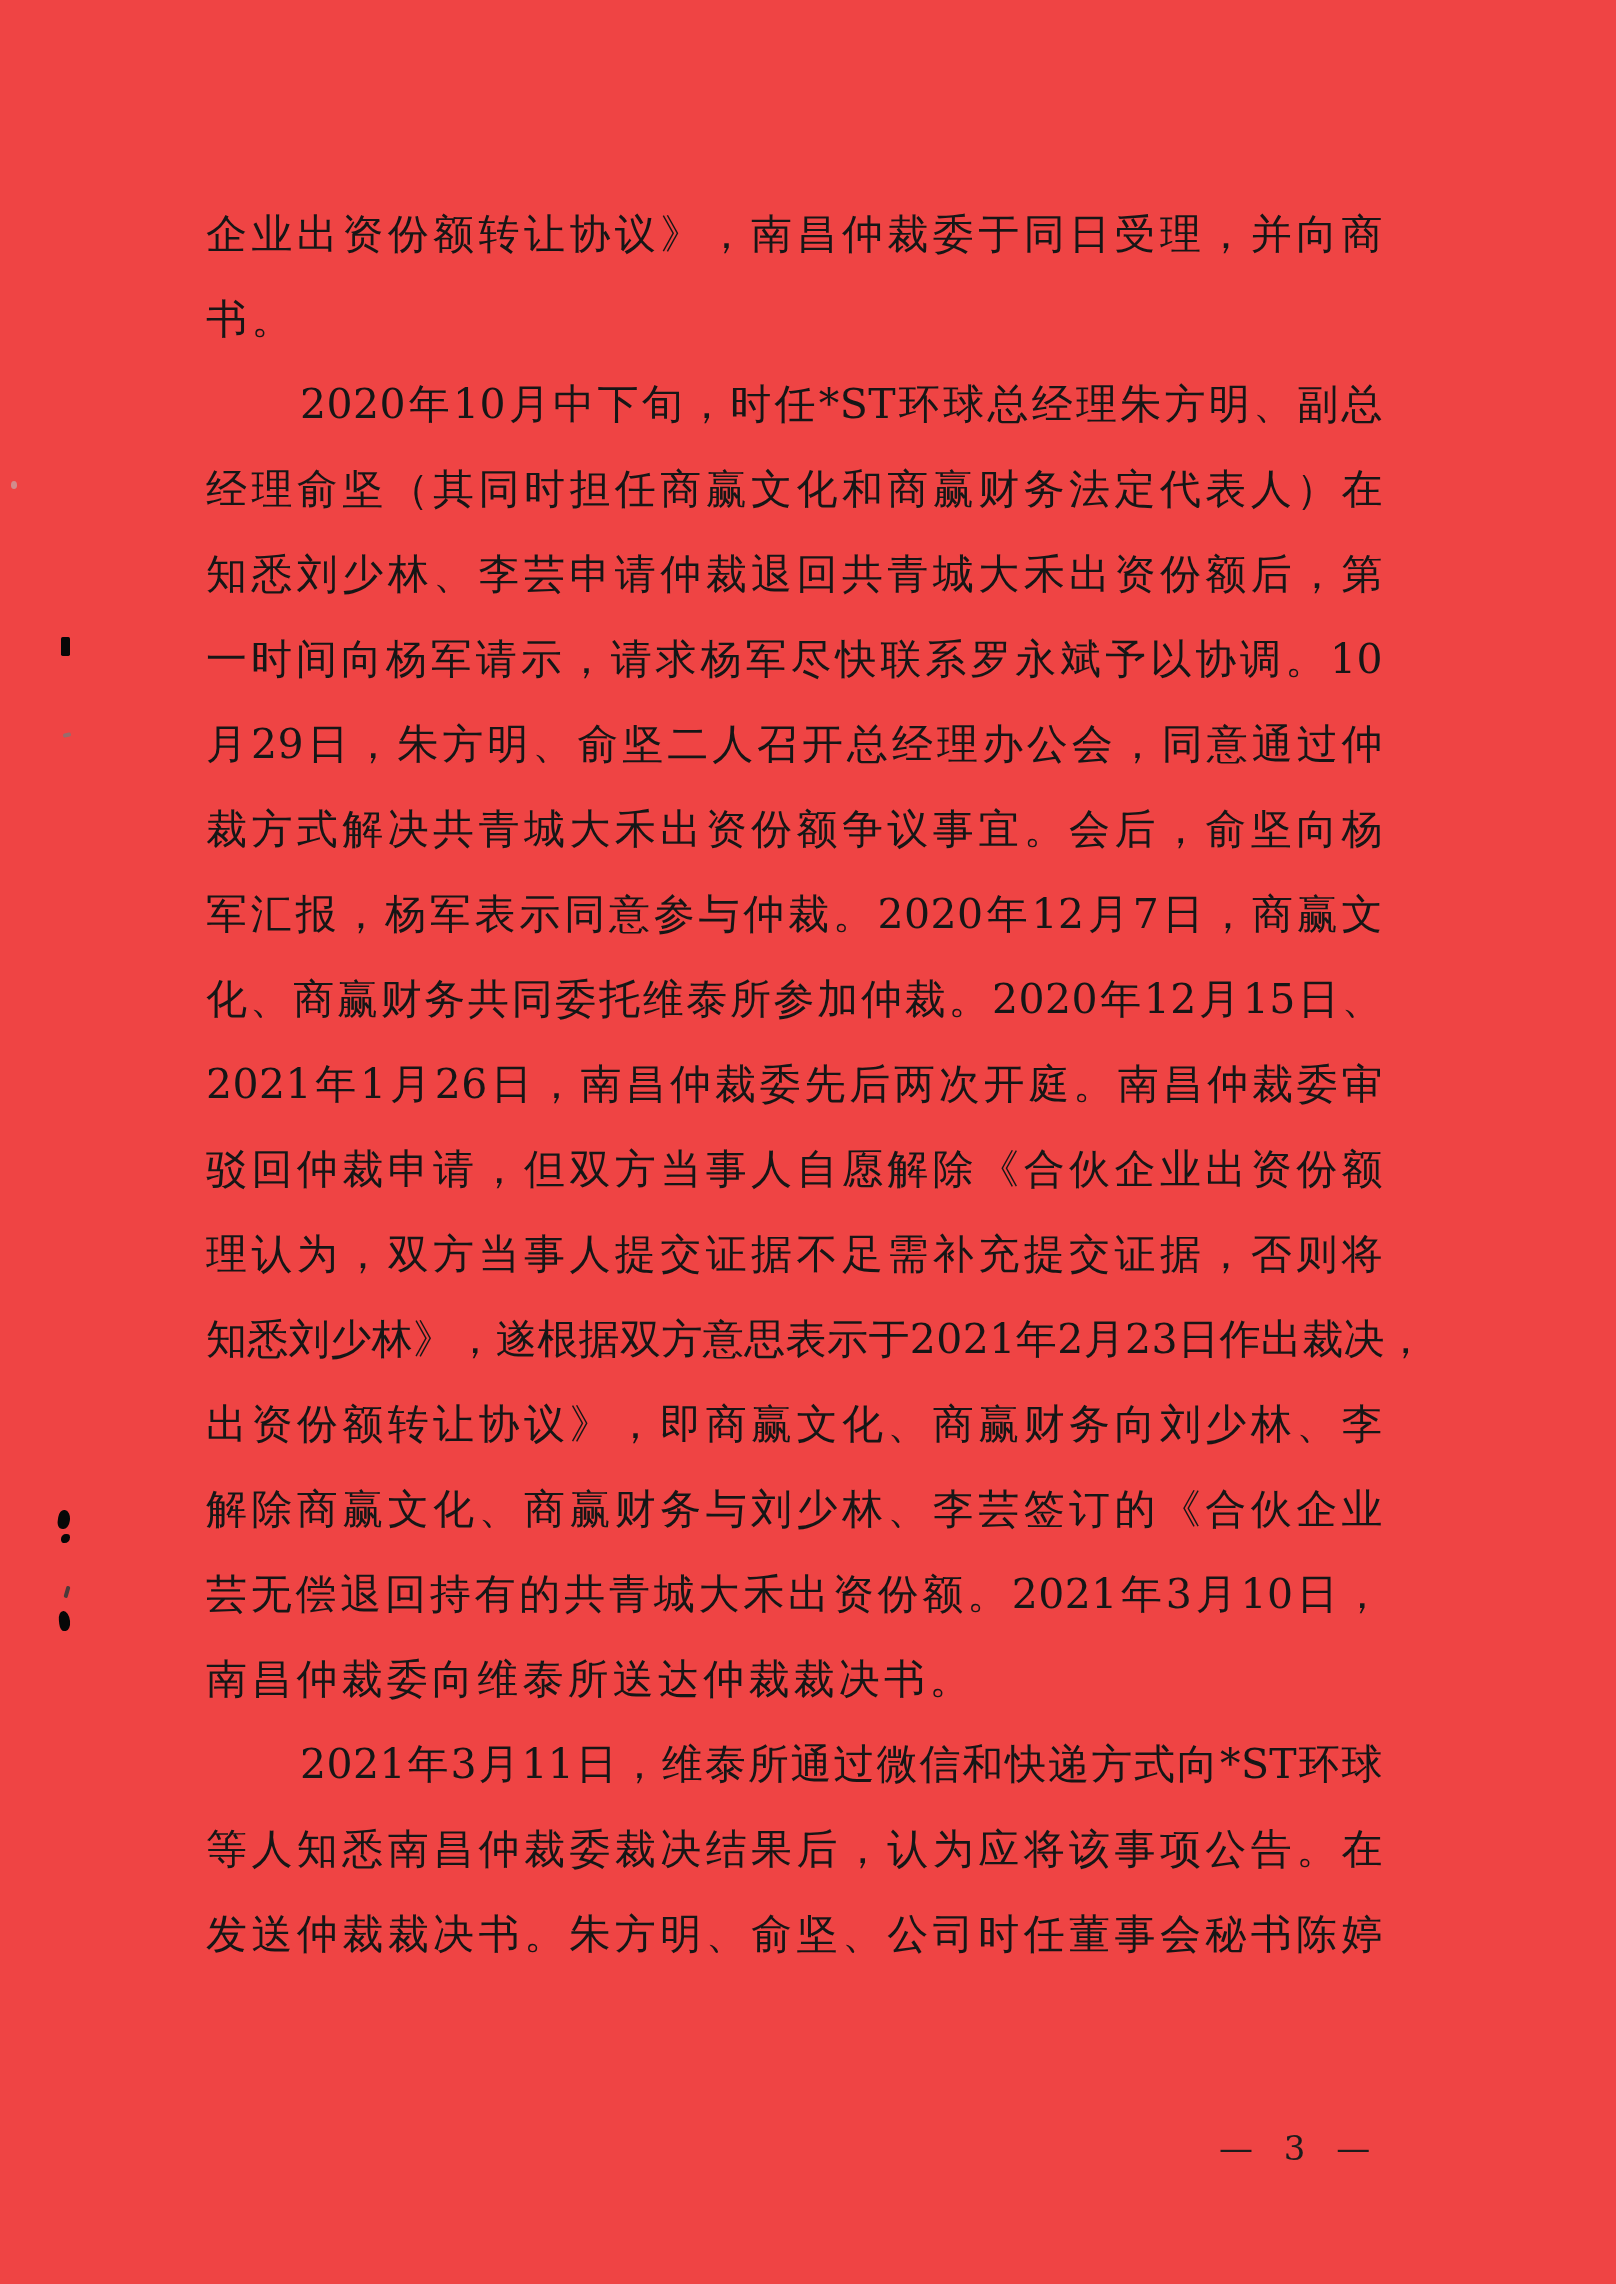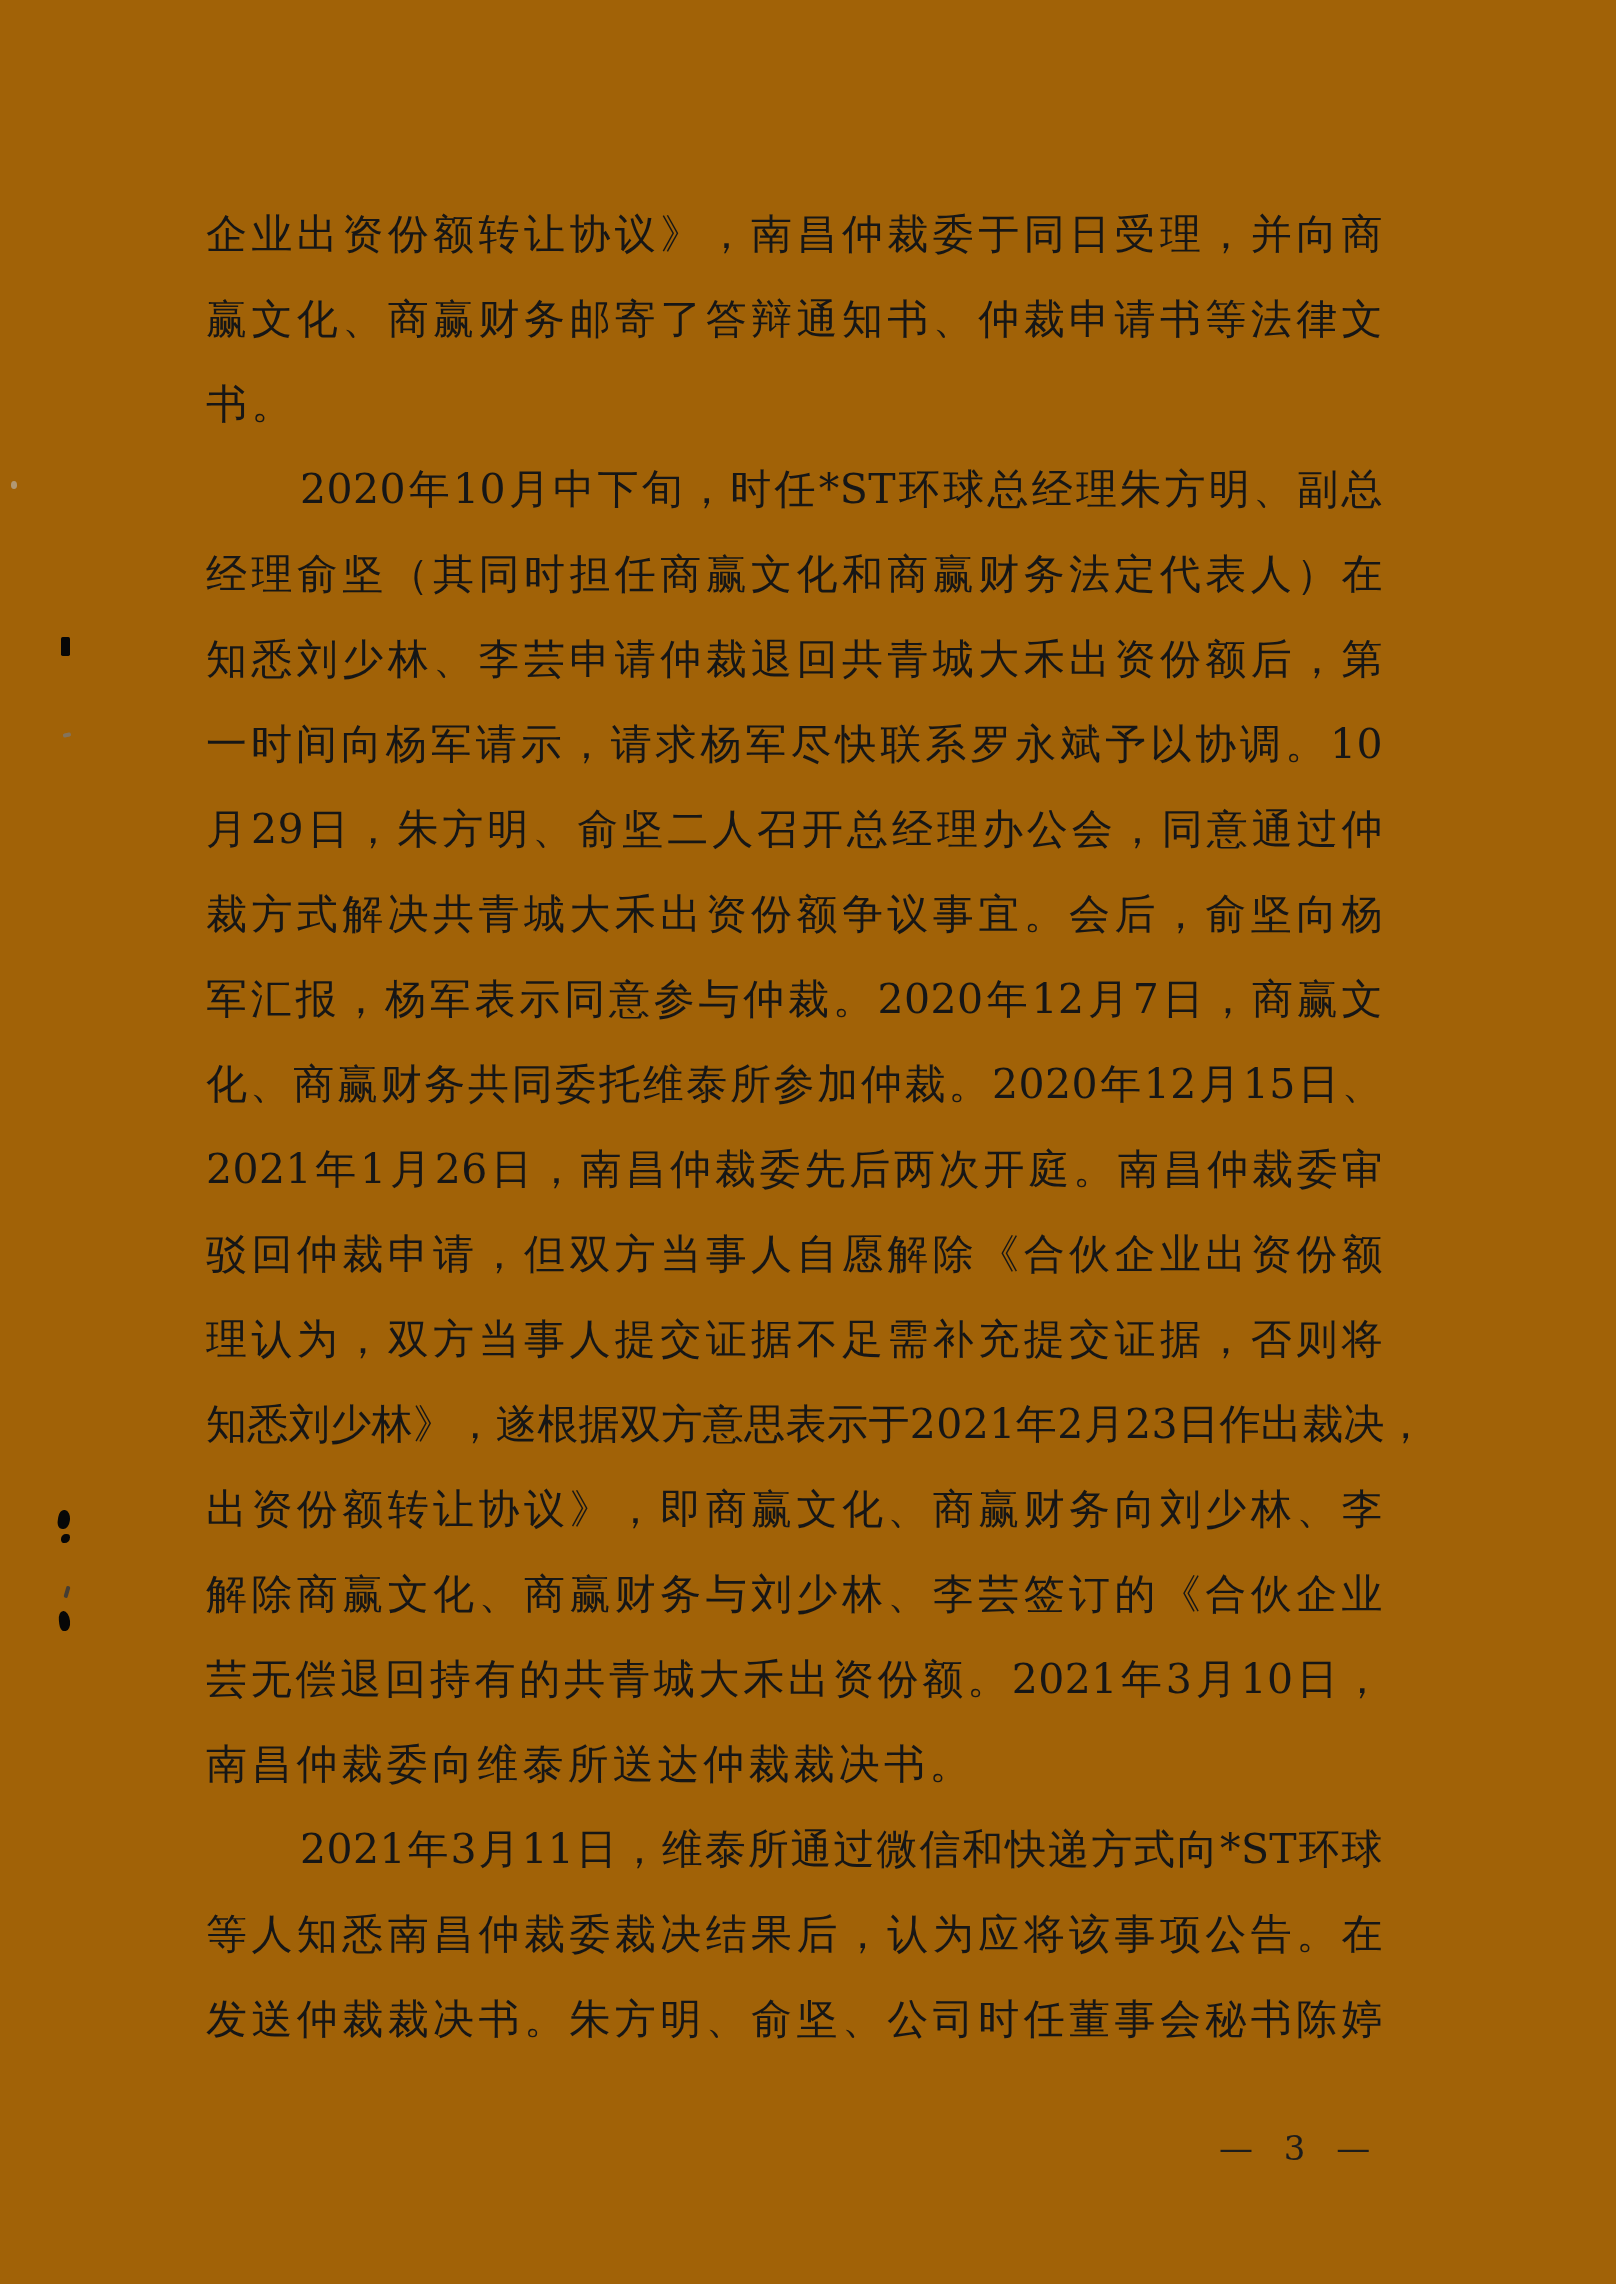--- a/index.html
+++ b/index.html
@@ -4,21 +4,21 @@
 <style>
   html, body {
     margin: 0;
     padding: 0;
     background: #ffffff;
   }
   .page {
     position: relative;
     width: 1616px;
     height: 2284px;
-    background: #a16207;
+    background: #ef4444;
     overflow: hidden;
     font-family: "DejaVu Serif", "Liberation Serif", serif;
   }
   .text-block {
     position: absolute;
     left: 206px;
     top: 192px;
     width: 1177px;
   }
   .line {
@@ -64,21 +64,20 @@
   .mark-f { left: 59px;  top: 1611px; width: 11px; height: 20px; border-radius: 45% 55% 50% 40%; transform: rotate(-6deg); }
   .mark-g { left: 11px;  top: 481px;  width: 5.9px;  height: 7.6px;  background: #bdbdbd; opacity: .6; border-radius: 50%; }
 </style>
 </head>
 <body>
 
 <div class="page">
 
   <div class="text-block">
     <div class="line">企业出资份额转让协议》，南昌仲裁委于同日受理，并向商</div>
-    <div class="line">赢文化、商赢财务邮寄了答辩通知书、仲裁申请书等法律文</div>
     <div class="line para-end">书。</div>
     <div class="line indent">2020年10月中下旬，时任*ST环球总经理朱方明、副总</div>
     <div class="line">经理俞坚（其同时担任商赢文化和商赢财务法定代表人）在</div>
     <div class="line">知悉刘少林、李芸申请仲裁退回共青城大禾出资份额后，第</div>
     <div class="line">一时间向杨军请示，请求杨军尽快联系罗永斌予以协调。10</div>
     <div class="line">月29日，朱方明、俞坚二人召开总经理办公会，同意通过仲</div>
     <div class="line">裁方式解决共青城大禾出资份额争议事宜。会后，俞坚向杨</div>
     <div class="line">军汇报，杨军表示同意参与仲裁。2020年12月7日，商赢文</div>
     <div class="line">化、商赢财务共同委托维泰所参加仲裁。2020年12月15日、</div>
     <div class="line">2021年1月26日，南昌仲裁委先后两次开庭。南昌仲裁委审</div>

